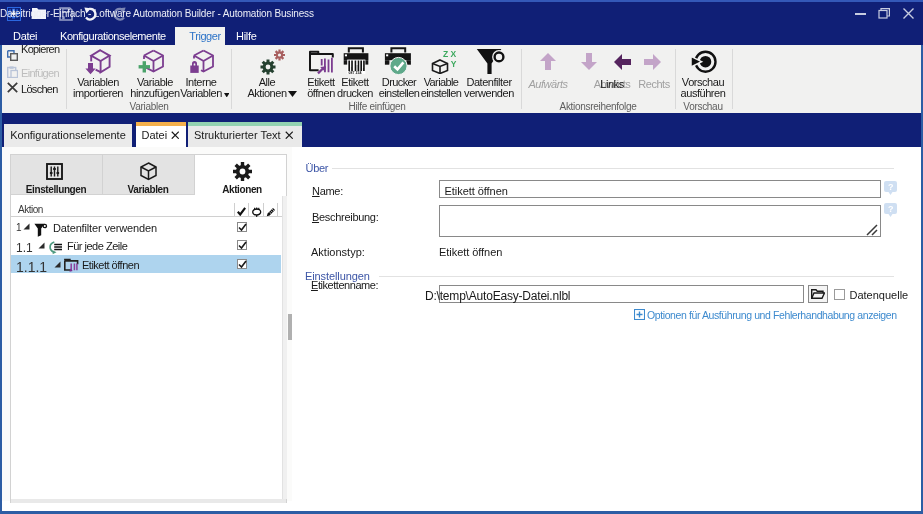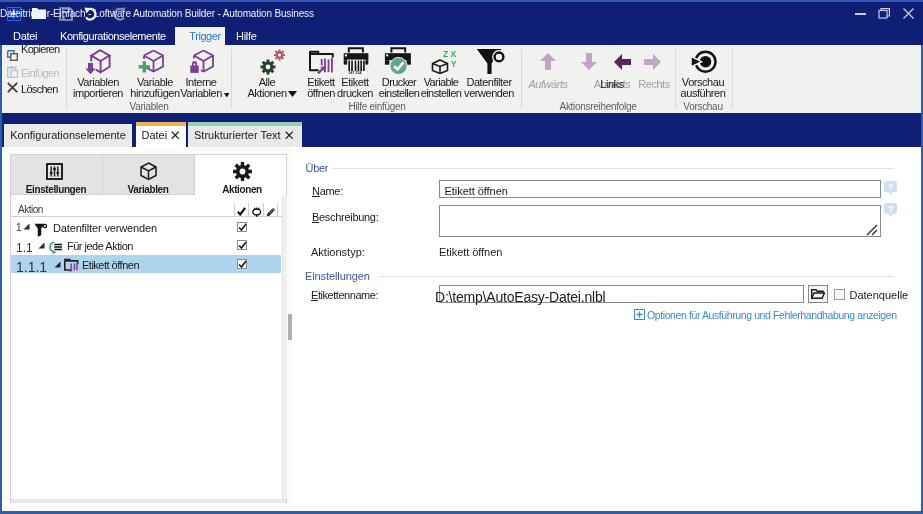--- a/index.html
+++ b/index.html
@@ -333,21 +333,21 @@
 
 <div class="abs" style="left:16px;top:240.5px;font-size:12px;color:#333;">1.1</div>
 <svg class="abs" style="left:38px;top:242px;" width="7" height="7" viewBox="0 0 7 7">
     <path d="M6.5 0.5 L6.5 6.5 L0.5 6.5 Z" fill="#2a2a2a"></path>
   </svg>
 <svg class="abs" style="left:49px;top:240.5px;" width="14" height="14" viewBox="0 0 14 14">
 <path d="M5.3 1 C2.6 1.9, 1.1 3.8, 1.1 6 C1.1 8.3, 2.5 10.2, 4.8 11.2" fill="none" stroke="#4e9a80" stroke-width="1.7"></path>
 <path d="M4 9.5 L7.5 11.3 L3.6 13.3 Z" fill="#4e9a80"></path>
 <path d="M5.2 3.5 L13 3.5 M5.2 6 L13 6 M5.2 8.5 L13 8.5" stroke="#111" stroke-width="1.3"></path>
 </svg>
-<div class="abs s" style="left:67px;top:240px;letter-spacing:-0.5px;">Für jede Aktion</div>
+<div class="abs s" style="left:67px;top:240px;letter-spacing:-0.5px;">Für jede Zeile</div>
 <div class="abs" style="left:236.5px;top:240px;width:10px;height:10px;background:#fff;border:1px solid #8a8a8a;"></div>
 <svg class="abs" style="left:237.5px;top:241px;" width="9" height="9" viewBox="0 0 9 9">
     <path d="M1 4.5 L3.5 7 L8 1" fill="none" stroke="#1a1a1a" stroke-width="1.6"></path>
   </svg>
 
 <div class="abs" style="left:16px;top:259px;font-size:14px;color:#333;">1.1.1</div>
 <svg class="abs" style="left:54px;top:260.5px;" width="7" height="7" viewBox="0 0 7 7">
     <path d="M6.5 0.5 L6.5 6.5 L0.5 6.5 Z" fill="#2a2a2a"></path>
   </svg>
 <svg class="abs" style="left:64px;top:257.5px;" width="16" height="15" viewBox="0 0 16 15">
@@ -388,23 +388,23 @@
 <path d="M4.5 11 L8.5 11 L6.5 14 Z" fill="#cfdff2"></path>
 <text x="4" y="8.5" font-size="9" font-weight="bold" fill="#fff" font-family="Liberation Sans">?</text>
 </svg>
 
 <div class="abs s" style="left:311px;top:245.5px;letter-spacing:0;text-align:center;">Aktionstyp:</div>
 <div class="abs s" style="left:439px;top:245.5px;letter-spacing:-0.05px;">Etikett öffnen</div>
 
 <div class="abs" style="left:305px;top:269.5px;font-size:11px;letter-spacing:-0.1px;color:#3c55a6;">Einstellungen</div>
 <div class="abs" style="left:378.5px;top:275.5px;width:515.5px;height:1px;background:#e2e2e2;"></div>
 
-<div class="abs s" style="left:311px;top:289px;letter-spacing:-0.45px;"><u>E</u>tikettenname:</div>
+<div class="abs s" style="left:311px;top:279px;letter-spacing:-0.45px;"><u>E</u>tikettenname:</div>
 <div class="abs" style="left:438.5px;top:285px;width:365.5px;height:17.5px;background:#fff;border:1px solid #898989;"></div>
-<div class="abs" style="left:435px;top:289px;font-size:14px;letter-spacing:-0.2px;color:#1a1a1a;white-space:pre;">D:\temp\AutoEasy-Datei.nlbl</div>
+<div class="abs" style="left:425px;top:289px;font-size:12px;letter-spacing:-0.2px;color:#1a1a1a;white-space:pre;">D:\temp\AutoEasy-Datei.nlbl</div>
 <div class="abs" style="left:808px;top:285px;width:20px;height:17.5px;background:#f4f4f4;border:1px solid #898989;"></div>
 <svg class="abs" style="left:811px;top:289px;" width="14" height="10" viewBox="0 0 14 10">
 <path d="M0.7 9.3 L0.7 0.7 L5 0.7 L6.3 2.2 L12 2.2 L12 4" fill="none" stroke="#1a1a1a" stroke-width="1.4"></path>
 <path d="M0.7 9.3 L3 4 L13.5 4 L11 9.3 Z" fill="none" stroke="#1a1a1a" stroke-width="1.4"></path>
 </svg>
 <div class="abs" style="left:834px;top:288.5px;width:11px;height:11px;background:#fff;border:1px solid #9a9a9a;"></div>
 <div class="abs s" style="left:849.5px;top:289px;letter-spacing:0;">Datenquelle</div>
 
 <svg class="abs" style="left:634px;top:309px;" width="11" height="11" viewBox="0 0 11 11">
 <rect x="0.5" y="0.5" width="10" height="10" fill="#fff" stroke="#3d8ace" stroke-width="1.1"></rect>

